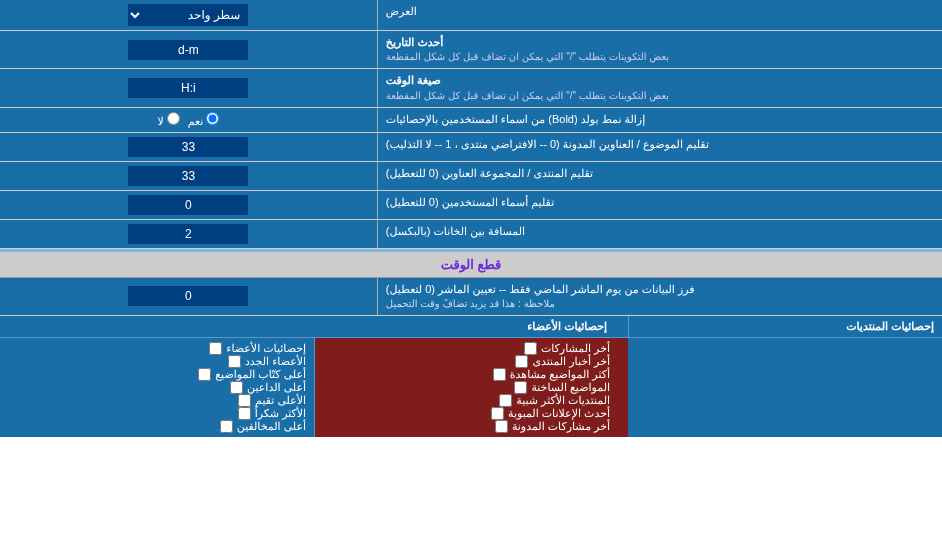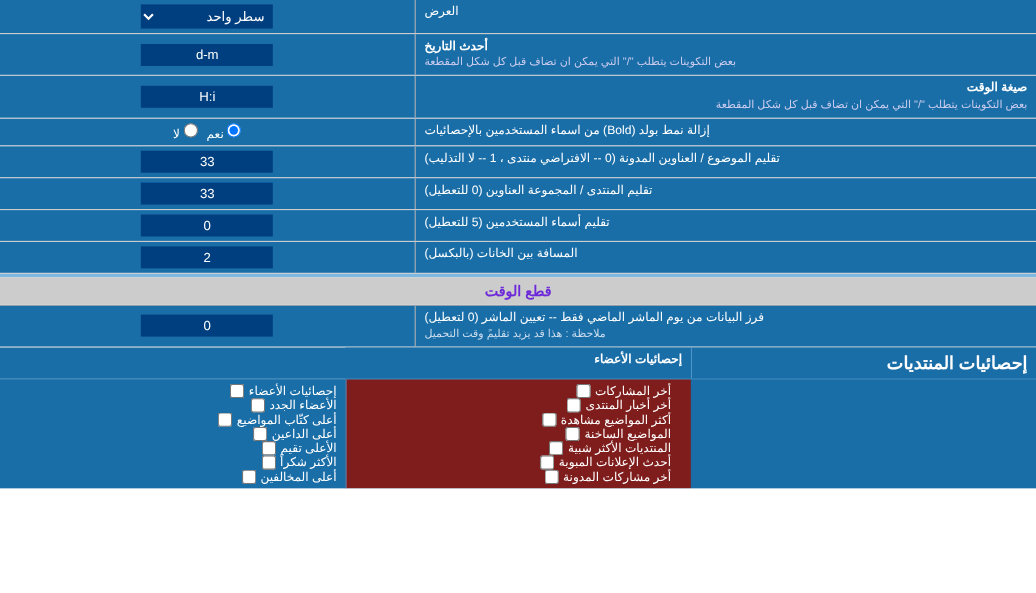--- a/index.html
+++ b/index.html
@@ -117,21 +117,21 @@
   <div class="label-cell" style="width:60%; border-left:1px solid #aaa; flex-direction:column; align-items:flex-end;">
     <div style="font-weight:bold;">أحدث التاريخ</div>
     <div style="font-size:10px; color:#cce;">بعض التكوينات يتطلب "/" التي يمكن ان تضاف قبل كل شكل المقطعة</div>
   </div>
   <div class="input-cell" style="width:40%;">
     <input class="input-field" type="text" value="d-m" style="width: 120px;">
   </div>
 </div>
 
 <div class="row">
-  <div class="label-cell" style="width:60%; border-left:1px solid #aaa; flex-direction:column; ">
+  <div class="label-cell" style="width:60%; border-left:1px solid #aaa; flex-direction:column; align-items:flex-end;">
     <div style="font-weight:bold;">صيغة الوقت</div>
     <div style="font-size:10px; color:#cce;">بعض التكوينات يتطلب "/" التي يمكن ان تضاف قبل كل شكل المقطعة</div>
   </div>
   <div class="input-cell" style="width:40%;">
     <input class="input-field" type="text" value="H:i" style="width: 120px;">
   </div>
 </div>
 
 <div class="row">
   <div class="label-cell" style="width:60%; border-left:1px solid #aaa;">
@@ -162,21 +162,21 @@
   <div class="label-cell" style="width:60%; border-left:1px solid #aaa;">
     <span>تقليم المنتدى / المجموعة العناوين (0 للتعطيل)</span>
   </div>
   <div class="input-cell" style="width:40%;">
     <input class="input-field" type="text" value="33" style="width: 120px;">
   </div>
 </div>
 
 <div class="row">
   <div class="label-cell" style="width:60%; border-left:1px solid #aaa;">
-    <span>تقليم أسماء المستخدمين (5 للتعطيل)</span>
+    <span>تقليم أسماء المستخدمين (0 للتعطيل)</span>
   </div>
   <div class="input-cell" style="width:40%;">
     <input class="input-field" type="text" value="0" style="width: 120px;">
   </div>
 </div>
 
 <div class="row">
   <div class="label-cell" style="width:60%; border-left:1px solid #aaa;">
     <span>المسافة بين الخانات (بالبكسل)</span>
   </div>
@@ -187,30 +187,30 @@
 
 <div class="divider-row"></div>
 
 <div style="width:100%; background:#b8d0e8; border-bottom:1px solid #999;">
   <div class="section-header">قطع الوقت</div>
 </div>
 
 <div class="row">
   <div class="label-cell" style="width:60%; border-left:1px solid #aaa; flex-direction:column; align-items:flex-end;">
     <div>فرز البيانات من يوم الماشر الماضي فقط -- تعيين الماشر (0 لتعطيل)</div>
-    <div style="font-size:10px; color:#cde;">ملاحظة : هذا قد يزيد تقليمً وقت التحميل</div>
+    <div style="font-size:10px; color:#cde;">ملاحظة : هذا قد يزيد تضافً وقت التحميل</div>
   </div>
   <div class="input-cell" style="width:40%;">
     <input class="input-field" type="text" value="0" style="width: 120px;">
   </div>
 </div>
 
 <div style="display:flex; width:100%; background:#1a6ea8; border-bottom:1px solid #5599cc;">
 
-  <div style="width:33.33%; background:#1a6ea8; color:#fff; font-weight:bold; font-size:16px; padding:4px 8px; text-align:right; border-left:1px solid #5599cc;">
+  <div style="width:33.33%; background:#1a6ea8; color:#fff; font-weight:bold; font-size:11px; padding:4px 8px; text-align:right; border-left:1px solid #5599cc;margin-left:13px;">
     <span>إحصائيات المنتديات</span>
   </div>
   <div style="width:33.33%; background:#1a6ea8; color:#fff; font-weight:bold; font-size:11px; padding:4px 8px; text-align:right;">
     <span>إحصائيات الأعضاء</span>
   </div>
 </div>
 
 <div style="display:flex; width:100%; background:#1a6ea8;">
 
   <div style="width:33.33%; background:#1a6ea8; padding:4px 8px;"></div>

